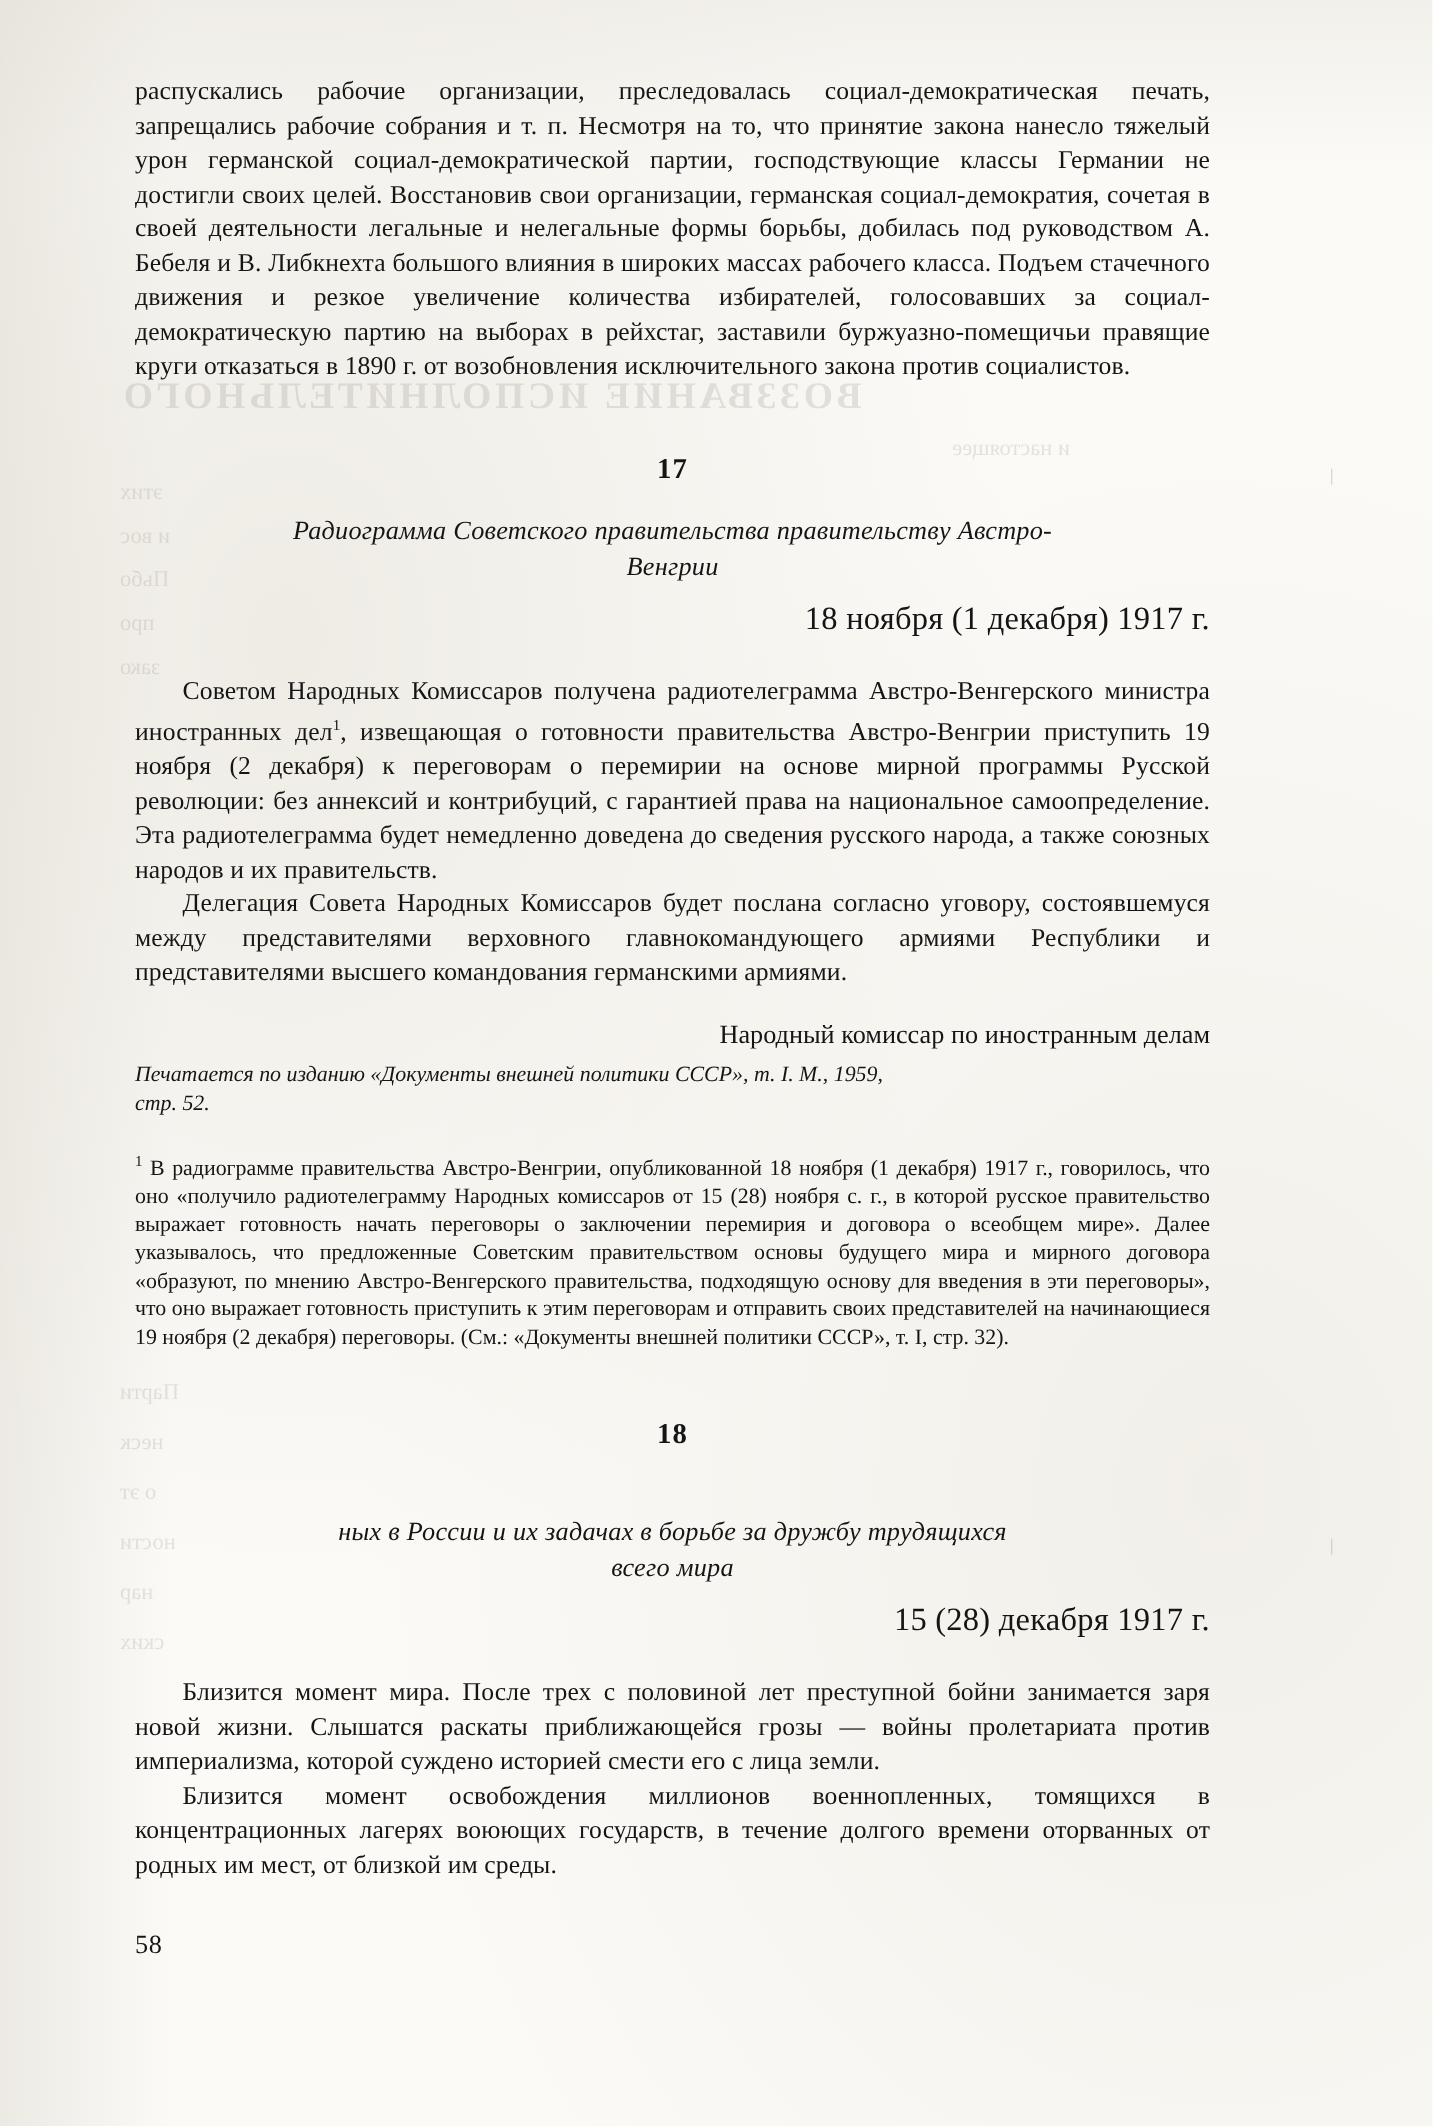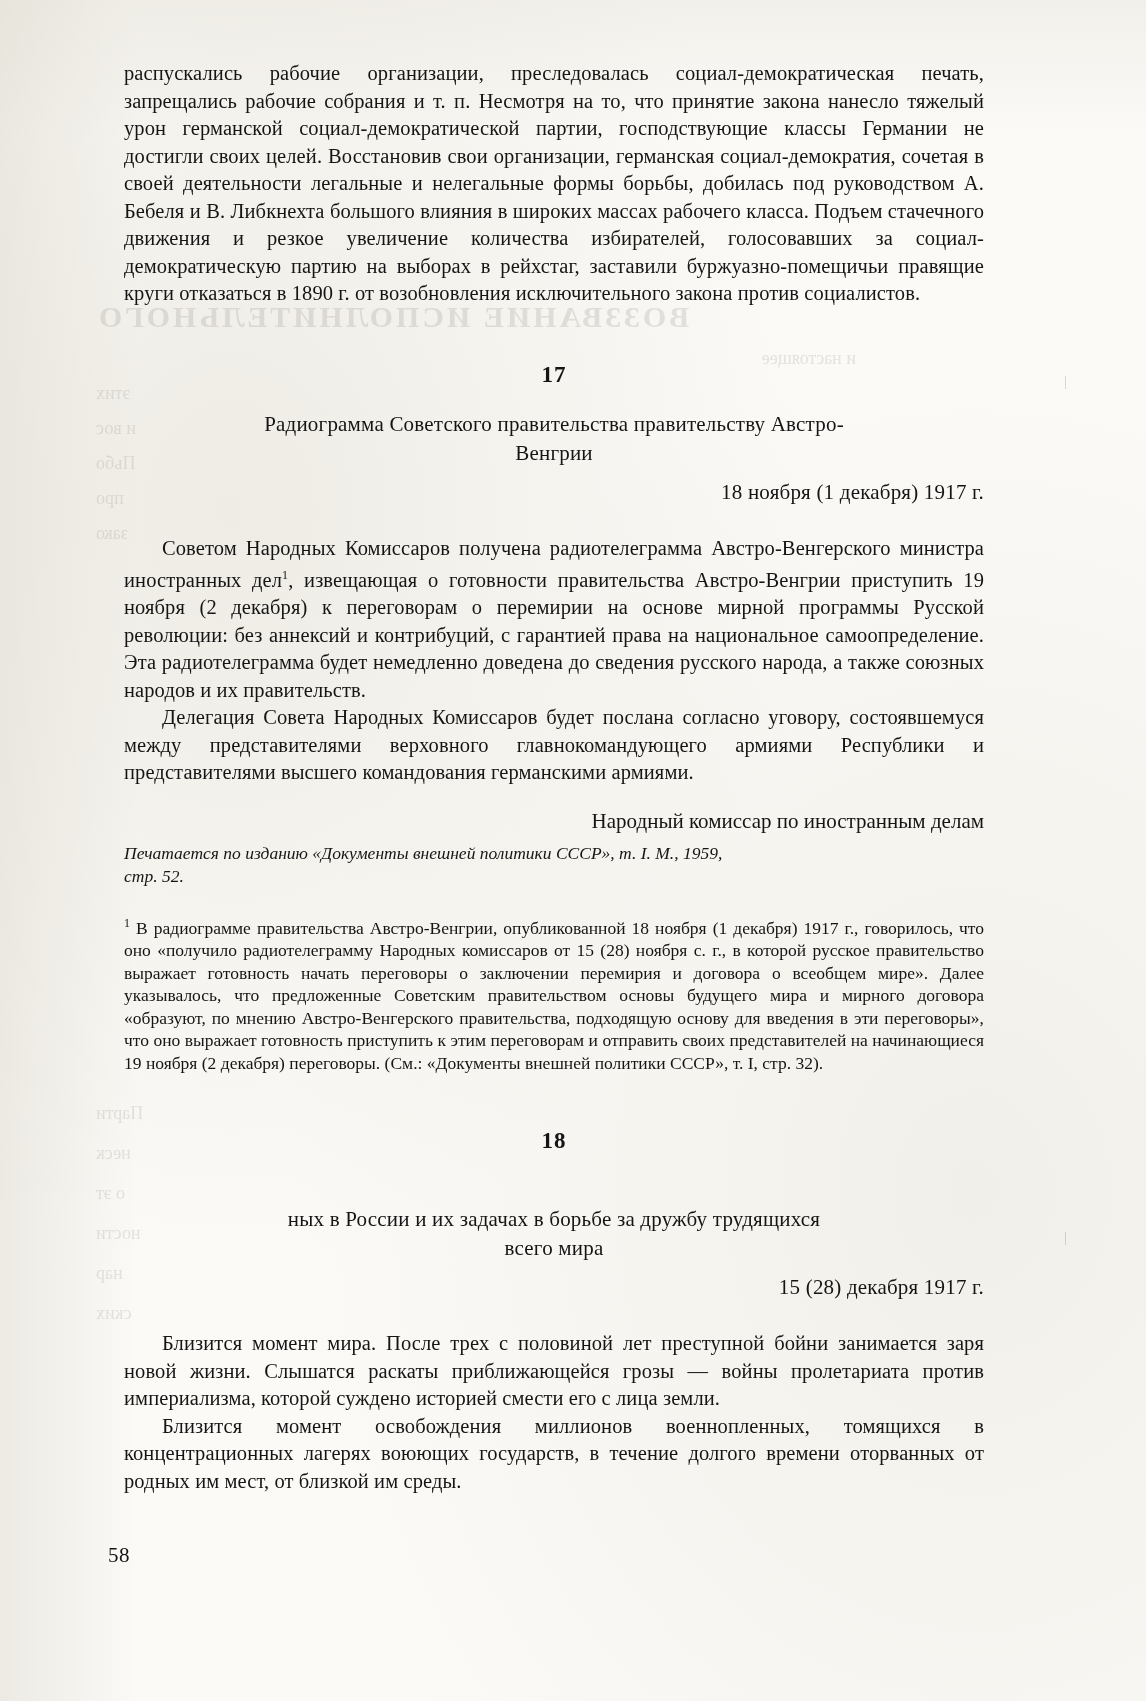--- a/index.html
+++ b/index.html
@@ -37,21 +37,21 @@
     position: absolute;
     color: rgba(120,118,112,0.18);
     font-family: "Liberation Serif", serif;
     pointer-events: none;
     user-select: none;
     transform: scaleX(-1);
     white-space: pre;
   }
   .content {
     position: absolute;
-    left: 124px;
+    left: 108px;
     top: 60px;
     width: 860px;
   }
   p {
     margin: 0;
     font-size: 20.5px;
     line-height: 27.5px;
     text-align: justify;
     text-justify: inter-word;
     letter-spacing: 0.1px;
@@ -61,28 +61,29 @@
   .gap-lg { height: 54px; }
   .gap-md { height: 30px; }
   .docnum {
     text-align: center;
     font-size: 23px;
     font-weight: bold;
     letter-spacing: 1px;
   }
   .doctitle {
     text-align: center;
+    font-style: italic;
     font-size: 21px;
     line-height: 29px;
     margin-top: 22px;
     letter-spacing: 0.2px;
   }
   .docdate {
     text-align: right;
-    font-size: 21px;
+    font-size: 26px;
     margin-top: 12px;
     letter-spacing: 0.2px;
   }
   .signature {
     text-align: right;
     font-size: 21px;
     margin-top: 22px;
   }
   .source {
     font-style: italic;

